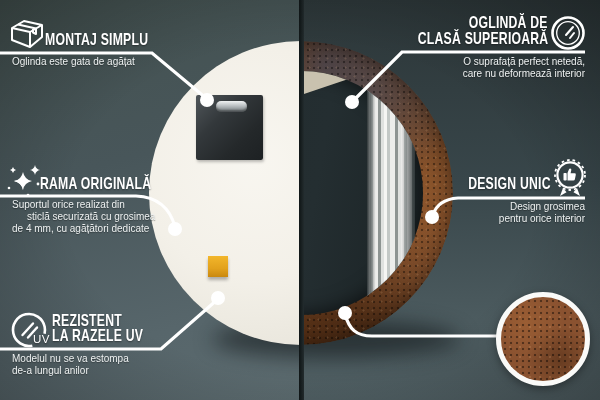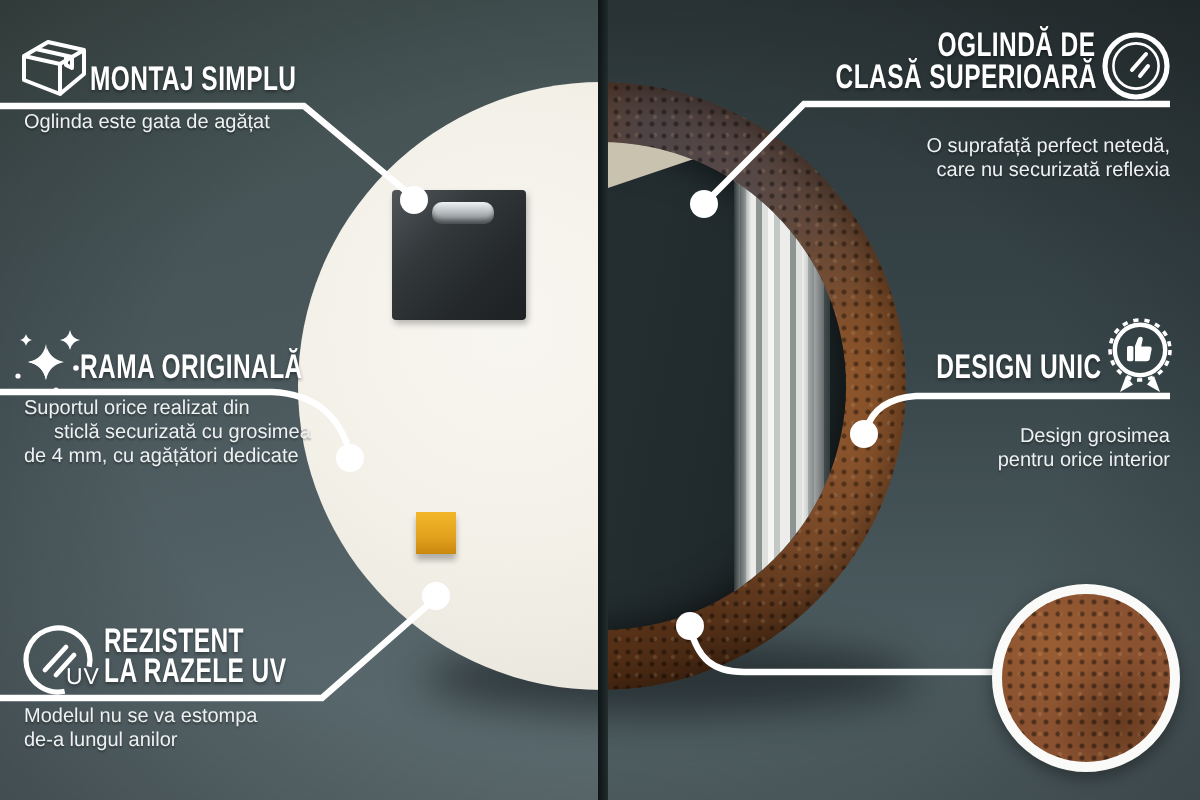--- a/index.html
+++ b/index.html
@@ -67,21 +67,21 @@
     background-size:6px 6px,10px 10px;background-position:1px 1px,4px 5px;}
   
   .lines{position:absolute;inset:0;z-index:6;pointer-events:none;}
   
   .h-title{position:absolute;color:#fff;font-weight:700;font-size:17px;line-height:17px;
     letter-spacing:.3px;transform:scaleX(.72);transform-origin:0 50%;white-space:nowrap;
     text-shadow:0 1px 2px rgba(0,0,0,.4);z-index:7;}
   .h-title.right{transform-origin:100% 50%;text-align:right;}
   .desc{position:absolute;color:#eef1f1;font-size:10px;line-height:12px;letter-spacing:0;
     text-shadow:0 1px 1px rgba(0,0,0,.35);white-space:nowrap;z-index:7;}
-  .desc.right{text-align:right;margin-top:12px;}
+  .desc.right{text-align:right;}
   .icon{position:absolute;z-index:7;}
   .uv-label{position:absolute;left:33px;top:333px;color:#fff;font-weight:400;font-size:11.5px;
     letter-spacing:.5px;z-index:8;text-shadow:0 1px 2px rgba(0,0,0,.5);}
 </style>
 </head>
 <body>
 
 <div id="stage">
   <div class="bg-left"></div>
   <div class="bg-right"></div>
@@ -140,21 +140,21 @@
     <circle cx="19" cy="19" r="15.5" fill="none" stroke="#fff" stroke-width="2.6"></circle>
     <circle cx="19" cy="19" r="11.3" fill="none" stroke="#fff" stroke-width="1.3"></circle>
     <g stroke="#fff" stroke-width="2" stroke-linecap="round">
       <line x1="24" y1="13" x2="17" y2="21"></line>
       <line x1="25" y1="19" x2="21" y2="24"></line>
     </g>
   </svg>
   <div class="h-title right" style="right:52px;top:14px">OGLINDĂ DE</div>
   <div class="h-title right" style="right:52px;top:30px">CLASĂ SUPERIOARĂ</div>
   <div class="desc right" style="right:15px;top:56px">O suprafață perfect netedă,</div>
-  <div class="desc right" style="right:15px;top:68px">care nu securizată reflexia</div>
+  <div class="desc right" style="right:15px;top:68px">care nu deformează interior</div>
 
   <svg class="icon" style="left:6px;top:160px" width="38" height="40" viewBox="0 0 38 40">
     <g fill="#fff">
       <path d="M17 12 Q18.5 19.5 26 21 Q18.5 22.5 17 30 Q15.5 22.5 8 21 Q18.5 19.5 17 12 Z"></path>
       <path d="M17 12 Q15.5 19.5 8 21 Q15.5 22.5 17 30"></path>
       <path d="M29 5 Q29.8 9.2 34 10 Q29.8 10.8 29 15 Q28.2 10.8 24 10 Q28.2 9.2 29 5 Z"></path>
       <path d="M7 7 Q7.6 9.4 10 10 Q7.6 10.6 7 13 Q6.4 10.6 4 10 Q6.4 9.4 7 7 Z"></path>
       <circle cx="32" cy="24" r="1.4"></circle>
       <circle cx="3" cy="28" r="1.3"></circle>
       <circle cx="22" cy="35" r="1.3"></circle>

